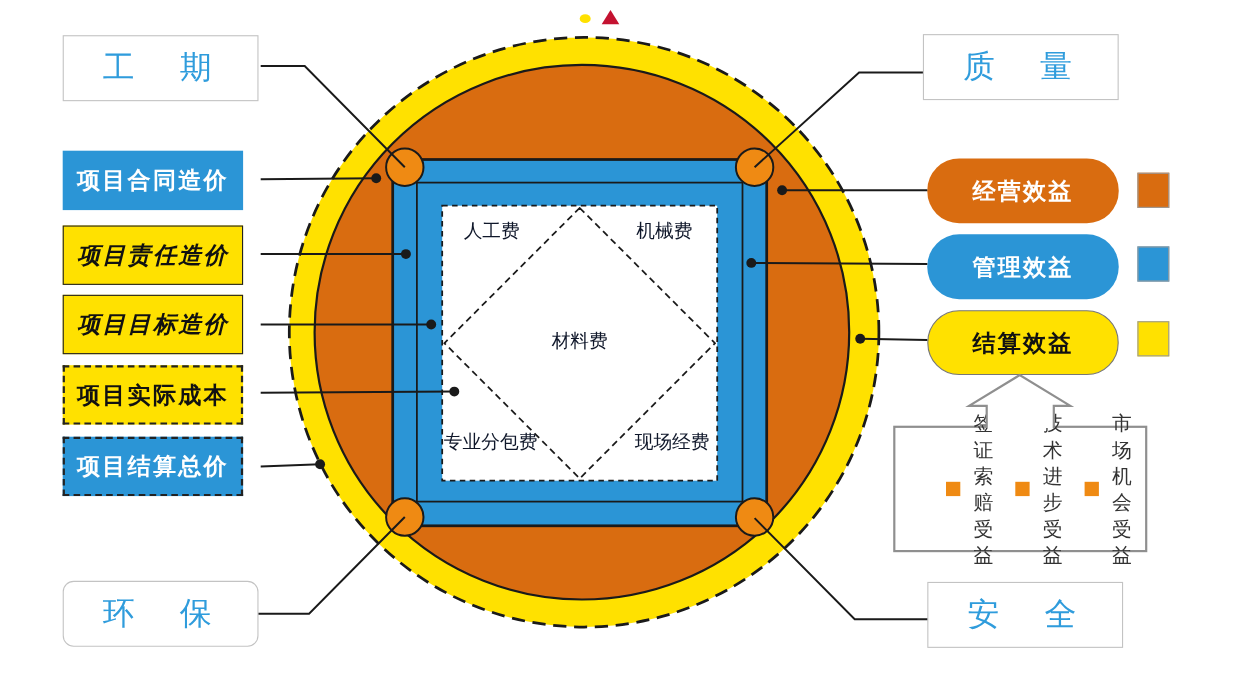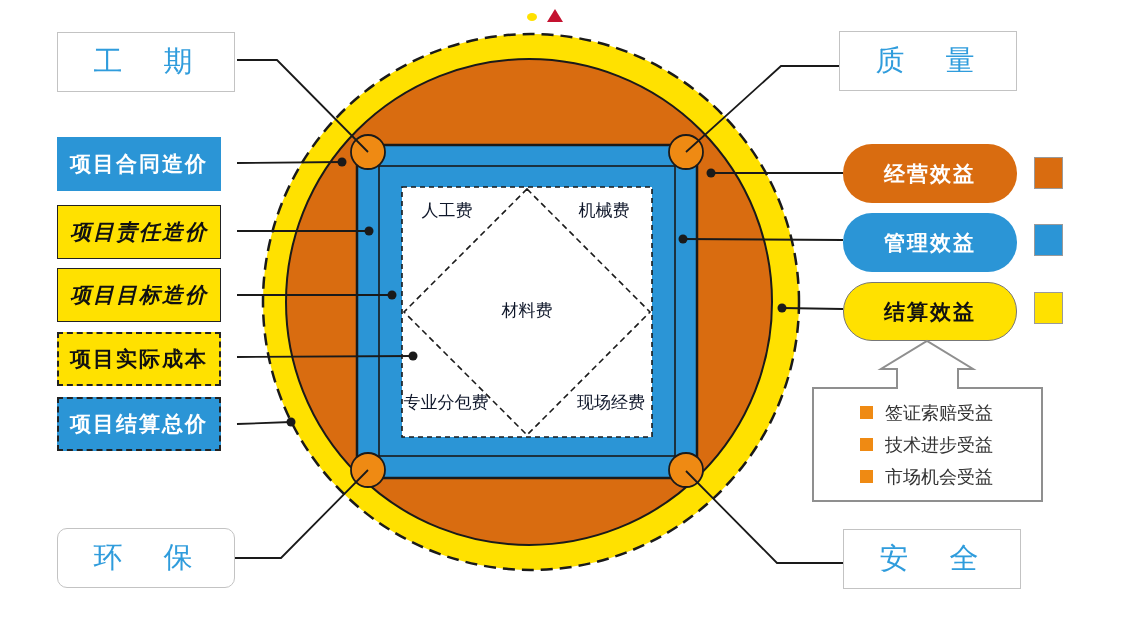--- a/index.html
+++ b/index.html
@@ -26,21 +26,21 @@
   .swatch{position:absolute;left:1034px;width:29px;height:32px;z-index:2;
           border:1px solid #9a9a9a;box-sizing:border-box;}
   .swatch.orange{background:var(--orange);}
   .swatch.blue{background:var(--blue);}
   .swatch.yellow{background:var(--yellow);}
   .cost-label{position:absolute;transform:translate(-50%,-50%);z-index:4;
               font-size:17px;color:#0f172a;white-space:nowrap;font-family:Liberation Mono, monospace;}
   #callout{
     position:absolute;left:812px;top:387px;width:231px;height:115px;
     background:#ffffff;border:2px solid #8f8f8f;z-index:2;box-sizing:border-box;
-    display:flex;flex-direction:column;justify-content:center;gap:8px;
+    display:flex;flex-direction:row;justify-content:center;gap:8px;
     padding-left:46px;
   }
   .benefit-item{display:flex;align-items:center;gap:12px;font-size:18px;color:#333333;}
   .bullet{width:13px;height:13px;background:var(--orange-bright);flex:0 0 auto;}
 </style>
 </head>
 <body>
 
 <div id="canvas">
 

